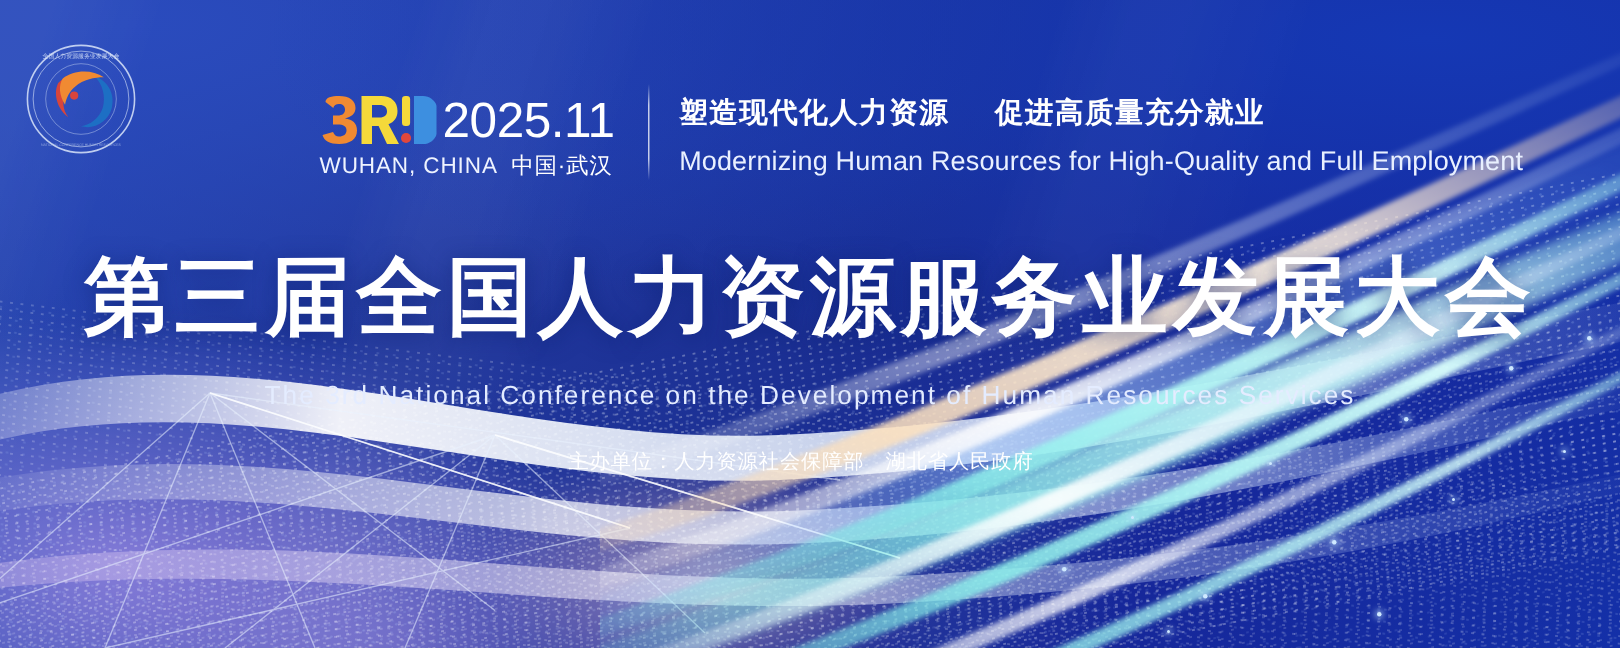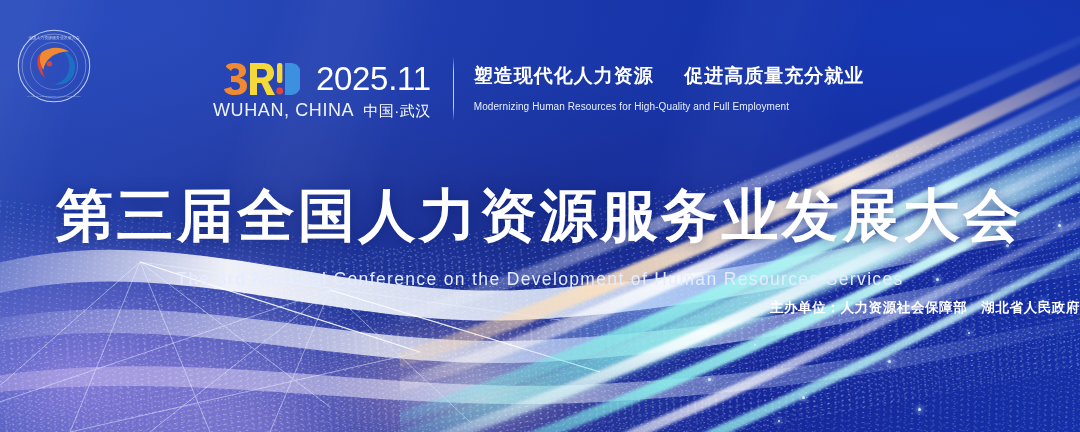--- a/index.html
+++ b/index.html
@@ -84,62 +84,62 @@
   
   .emblem {
     position:absolute; left:16px; top:28px; width:76px; height:76px;
   }
   .emblem svg { width:100%; height:100%; display:block; }
 
   
   .header { position:absolute; left:213px; top:56px; display:flex; align-items:center; }
 
   .date-block { display:flex; flex-direction:column; }
-  .ord-row { display:flex; align-items:flex-end; gap:15px; height:40px;justify-content:flex-end; }
+  .ord-row { display:flex; align-items:flex-end; gap:3px; height:40px; }
   .ord-logo { height:34px; display:block; }
   .year {
     color:#ffffff; font-size:33px; font-weight:400; letter-spacing:-0.3px;
     line-height:34px; margin-left:1px;
   }
   .city-row {
     display:flex; align-items:baseline; gap:9px; margin-top:4px; white-space:nowrap;
   }
-  .city-en { color:#eef3ff; font-size:18px; letter-spacing:.6px; }
+  .city-en { color:#eef3ff; font-size:15px; letter-spacing:.6px; }
   .city-cn { color:#ffffff; font-size:15px; letter-spacing:.5px;text-align:center; }
 
   .divider {
     width:1px; height:64px; margin:0 20px 0 22px;
     background:linear-gradient(to bottom, rgba(255,255,255,0) 0%, rgba(255,255,255,.75) 22%, rgba(255,255,255,.75) 78%, rgba(255,255,255,0) 100%);
   }
 
   .slogan-block { display:flex; flex-direction:column; }
   .slogan-cn {
     color:#ffffff; font-size:19px; font-weight:bold; letter-spacing:1px;
     line-height:30px; white-space:nowrap;
   }
   .slogan-cn .gap { display:inline-block; width:18px; }
   .slogan-en {
-    color:#e9f0ff; font-size:10px; letter-spacing:.1px; margin-top:7px;
+    color:#e9f0ff; font-size:18px; letter-spacing:.1px; margin-top:7px;
     line-height:18px; white-space:nowrap;
   }
 
   
   .title-cn {
-    position:absolute; left:0; right:0; top:183px; text-align:center;
+    position:absolute; left:0; right:0; top:166px; text-align:center;
     color:#ffffff; font-size:57px; font-weight:bold; letter-spacing:3.5px;
     line-height:64px;
     text-shadow:0 2px 14px rgba(10,30,110,.55);
   }
   .title-en {
-    position:absolute; left:0; right:0; top:268px; text-align:center;
+    position:absolute; left:0; right:0; top:252px; text-align:center;
     color:#e4ecff; font-size:17.5px; letter-spacing:1.35px; line-height:22px;
   }
   .host-line {
-    position:absolute; left:0; right:0; top:299px; text-align:right;
-    color:#ffffff; font-size:13.5px; font-weight:bold; letter-spacing:.6px; line-height:18px;
+    position:absolute; left:0; right:12px; top:299px; text-align:center;
+    color:#ffffff; font-size:13.5px; font-weight:normal; letter-spacing:.6px; line-height:18px;
   }
   .host-line .gap { display:inline-block; width:14px; }
 </style>
 </head>
 <body>
 
 <div class="banner">
 
   <div class="bg sheen"></div>
 

